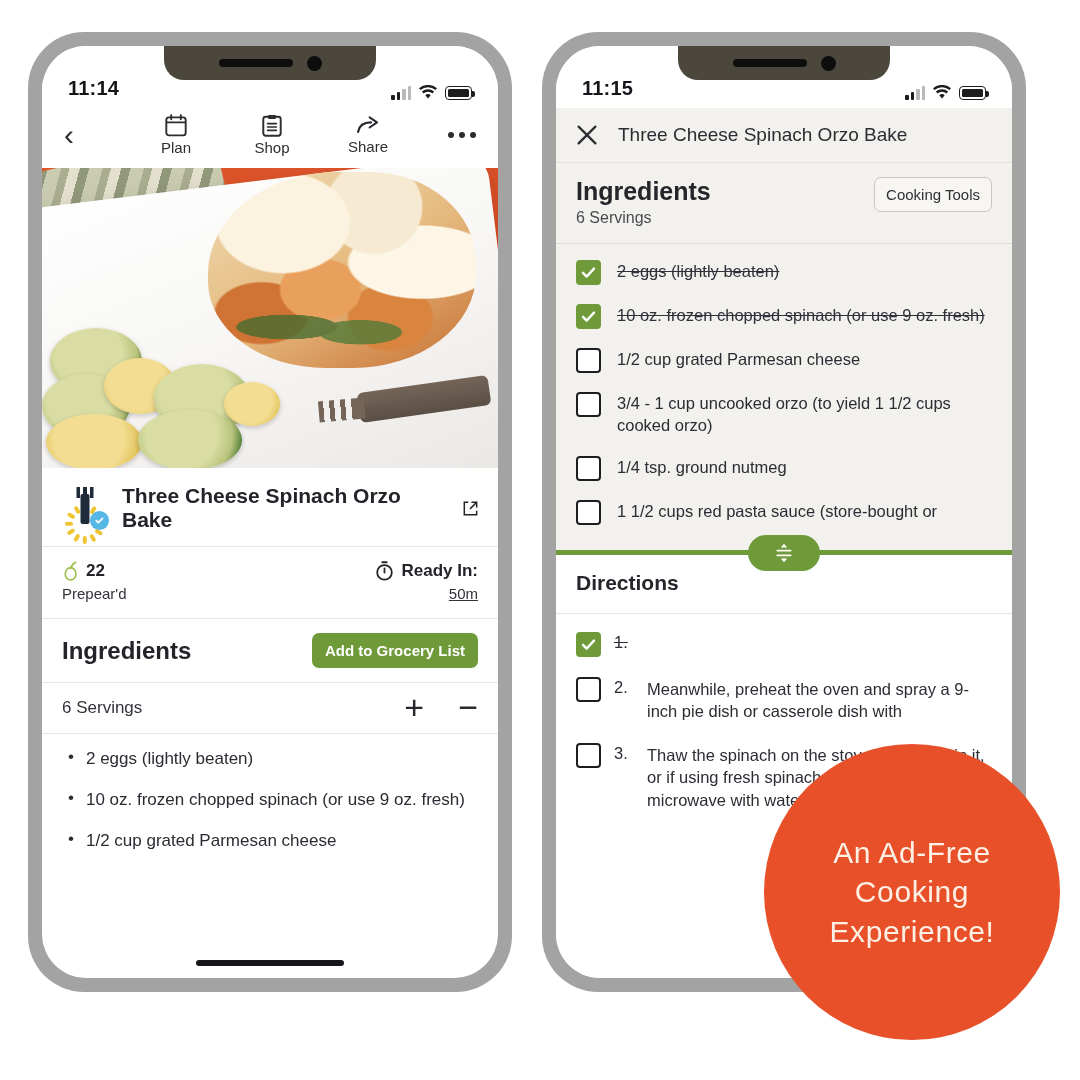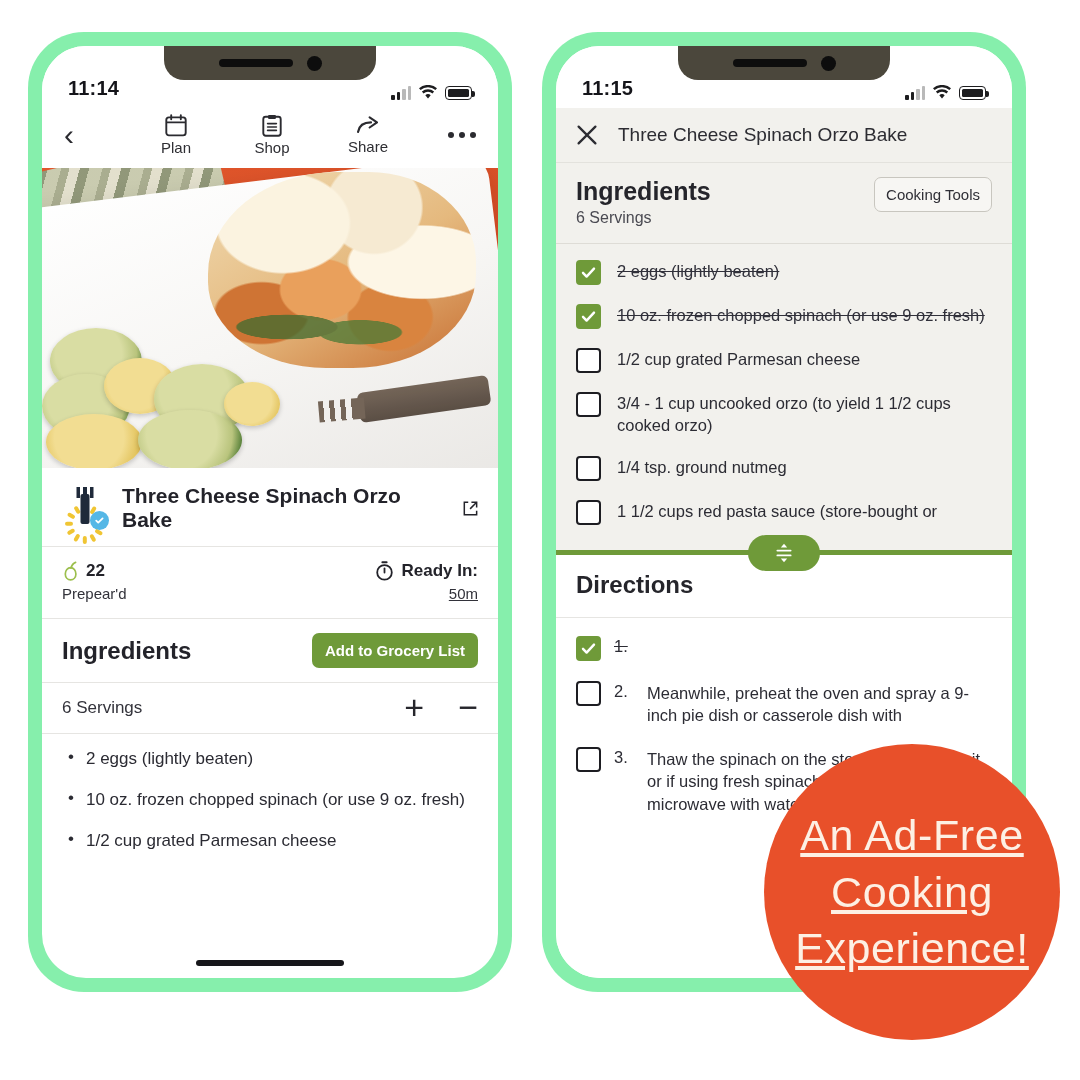--- a/index.html
+++ b/index.html
@@ -8,21 +8,21 @@
     background: #ffffff;
     font-family: "Liberation Sans", sans-serif;
     overflow: hidden;
     position: relative;
   }
   .stage { position: absolute; inset: 0; }
 
   
   .phone {
     position: absolute;
-    background: #86efac;
+    background: #a3a3a3;
     border-radius: 56px;
     padding: 14px;
   }
   .phone.left  { left: 28px;  top: 32px; width: 484px; height: 960px; }
   .phone.right { left: 542px; top: 32px; width: 484px; height: 960px; }
 
   .screen {
     position: relative;
     width: 100%; height: 100%;
     background: #fff;
@@ -248,36 +248,36 @@
 
   .drag-bar { position: relative; height: 5px; background: #6f9a39; }
   .drag-handle {
     position: absolute; left: 50%; top: 50%; transform: translate(-50%,-50%);
     width: 72px; height: 36px; background: #6f9a39; border-radius: 20px;
     display: flex; align-items: center; justify-content: center;
   }
   .drag-handle svg { width: 22px; height: 22px; }
 
   .r-dir-head { padding: 16px 20px 18px 20px; border-bottom: 1px solid #e6e5e2; background:#fff; }
-  .r-dir-title { font-size: 24px; font-weight: bold; color: #25252b; }
+  .r-dir-title { font-size: 21px; font-weight: bold; color: #25252b; }
   .r-dir-body { padding: 18px 20px 0 20px; background: #fff; }
   .dir-row { display: flex; gap: 13px; margin-bottom: 20px; align-items: flex-start; }
   .dir-num { font-size: 16.5px; color: #2c2c34; padding-top: 1px; min-width: 20px; }
   .dir-num.done { text-decoration: line-through; }
   .dir-txt { font-size: 16.5px; color: #2c2c34; line-height: 1.36; padding-top: 1px; }
   .dir-txt.done { text-decoration: line-through; }
 
   
   .ad-badge {
     position: absolute; left: 764px; top: 744px; width: 296px; height: 296px;
     background: #e8502a; border-radius: 50%;
     display: flex; flex-direction: column; align-items: center; justify-content: center;
     color: #fdf0e4; z-index: 90; text-align: center;
   }
-  .ad-badge div { font-size: 43px; line-height: 1.32; letter-spacing: .6px; text-decoration: underline; }
+  .ad-badge div { font-size: 30px; line-height: 1.32; letter-spacing: .6px; }
 </style>
 </head>
 <body>
 
 <div class="stage">
 
   <div class="phone left">
     <div class="screen">
 
       <div class="notch">

